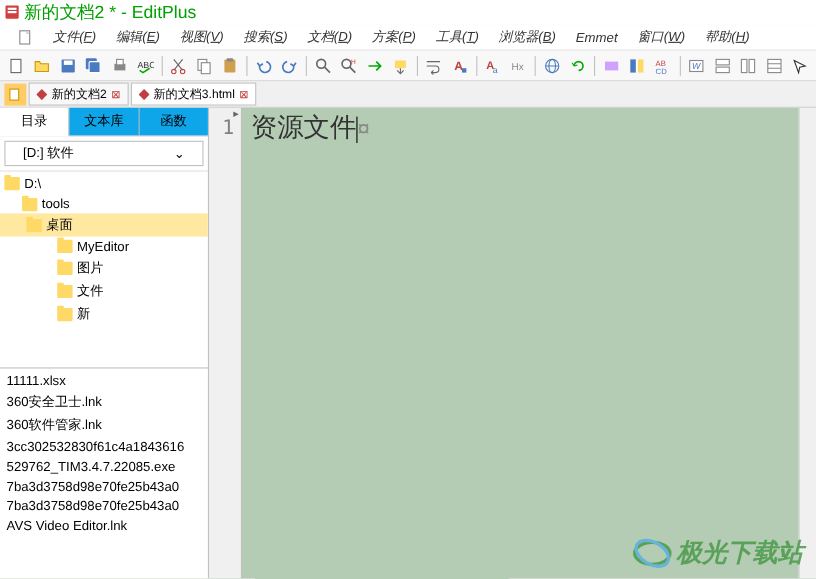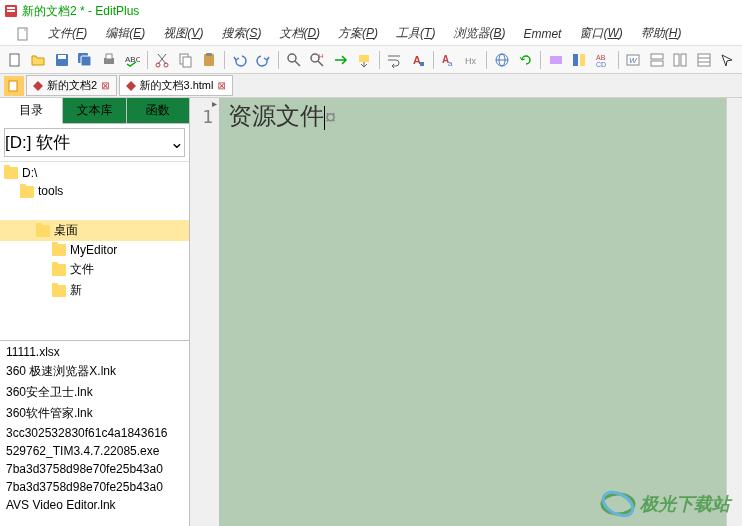--- a/index.html
+++ b/index.html
@@ -1,68 +1,68 @@
 <!DOCTYPE html>
 <html><head>
 <meta charset="utf-8">
 <style>
 * { margin: 0; padding: 0; box-sizing: border-box; font-family: "Microsoft YaHei", Arial, sans-serif; }
 body { width: 742px; height: 526px; background: #f0f0f0; overflow: hidden; position: relative; font-size: 12px; }
 
 .title-bar { height: 22px; background: #fff; display: flex; align-items: center; padding: 0 4px; gap: 4px; }
 .title-icon { width: 14px; height: 14px; }
-.title-text { color: #00a000; font-size: 12px; }
+.title-text { color: #00a000; font-size: 16px; }
 
 .menu-bar { height: 24px; background: #fff; display: flex; align-items: center; padding: 0 8px; gap: 2px; border-bottom: 1px solid #e0e0e0; }
 .menu-item { padding: 2px 8px; font-size: 12px; color: #333; cursor: pointer; font-style: italic; }
 .menu-key { text-decoration: underline; }
 
 .toolbar { height: 28px; background: #f8f8f8; display: flex; align-items: center; padding: 0 4px; gap: 2px; border-bottom: 1px solid #d0d0d0; }
 .tool-btn { width: 22px; height: 22px; display: flex; align-items: center; justify-content: center; cursor: pointer; border-radius: 2px; }
 .tool-sep { width: 1px; height: 18px; background: #c0c0c0; margin: 0 2px; }
 
 .tab-bar { height: 24px; background: #f0f0f0; display: flex; align-items: center; padding: 0 4px; gap: 2px; border-bottom: 1px solid #d0d0d0; }
 .new-tab-btn { width: 20px; height: 20px; background: #ffcc66; display: flex; align-items: center; justify-content: center; cursor: pointer; }
 .doc-tab { display: flex; align-items: center; gap: 4px; padding: 2px 6px; border: 1px solid #c0c0c0; background: #f8f8f8; font-size: 11px; cursor: pointer; }
 .doc-tab.active { background: #fff; }
 .tab-close { color: #c04040; font-size: 10px; cursor: pointer; }
 
 .main-area { display: flex; height: calc(100% - 98px); }
 
 .sidebar { width: 190px; background: #fff; border-right: 1px solid #c0c0c0; display: flex; flex-direction: column; }
 .sidebar-tabs { display: flex; border-bottom: 1px solid #c0c0c0; }
-.sidebar-tab { flex: 1; padding: 4px 6px; font-size: 12px; text-align: center; cursor: pointer; border-right: 1px solid #c0c0c0; background: #15803d; }
+.sidebar-tab { flex: 1; padding: 4px 6px; font-size: 12px; text-align: center; cursor: pointer; border-right: 1px solid #c0c0c0; background: #0ea5e9; }
 .sidebar-tab.active { background: #fff; border-bottom: 1px solid #fff; margin-bottom: -1px; }
 .sidebar-tab:last-child { border-right: none; }
 
-.drive-select { margin: 4px; padding: 2px 0; border: 1px solid #c0c0c0; background: #fff; font-size: 17px; display: flex; align-items: center; justify-content: space-between; cursor: pointer; }
+.drive-select { margin: 4px; padding: 2px 16px; border: 1px solid #c0c0c0; background: #fff; font-size: 12px; display: flex; align-items: center; justify-content: space-between; cursor: pointer; }
 
 .folder-tree { flex: 0 0 auto; overflow-y: auto; border-top: 1px solid #e0e0e0; border-bottom: 1px solid #c0c0c0; padding: 2px 0; height: 180px; }
 .tree-item { display: flex; align-items: center; padding: 2px 4px; font-size: 12px; cursor: pointer; gap: 4px; }
 .tree-item.selected { background: #ffe8a0; }
 .tree-indent-1 { padding-left: 20px; align-items: flex-end; }
-.tree-indent-2 { padding-left: 36px; margin-top: 20px; }
+.tree-indent-2 { padding-left: 24px; }
 .tree-indent-3 { padding-left: 52px; }
 .folder-icon { width: 14px; height: 12px; background: #ffd966; border-radius: 1px; position: relative; }
 .folder-icon::before { content: ''; position: absolute; top: -2px; left: 0; width: 6px; height: 3px; background: #ffd966; border-radius: 1px 1px 0 0; }
 
 .file-list { flex: 1; overflow-y: auto; padding: 2px 0; }
 .file-item { padding: 2px 6px; font-size: 12px; cursor: pointer; white-space: nowrap; overflow: hidden; }
 
 .editor-area { flex: 1; display: flex; background: #b3ccb3; position: relative; }
 .gutter { width: 30px; background: #f0f0f0; border-right: 1px solid #c0c0c0; padding-top: 2px; }
 .line-num { color: #808080; font-size: 18px; text-align: right; padding-right: 6px; font-family: Consolas, monospace; }
 .editor-content { flex: 1; padding: 2px 8px; font-size: 24px; color: #333; font-family: "Microsoft YaHei", sans-serif; }
 .editor-text { display: inline; }
 .cursor-mark { display: inline-block; width: 1px; height: 24px; background: #000; vertical-align: middle; }
 .eol-mark { color: #888; font-size: 20px; }
 
 .scrollbar-v { width: 16px; background: #f0f0f0; border-left: 1px solid #d0d0d0; position: absolute; right: 0; top: 0; bottom: 0; }
 .watermark { position: absolute; bottom: 8px; right: 12px; opacity: 0.85; display: flex; align-items: center; gap: 4px; }
-.watermark-text { font-size: 18px; color: #4a9a4a; font-style: italic; font-weight: bold; }
+.watermark-text { font-size: 23px; color: #4a9a4a; font-style: italic; font-weight: bold; }
 
 svg { display: block; }
 </style>
 </head>
 <body>
 
 <div class="title-bar">
   <span class="title-icon">
     <svg width="14" height="14" viewBox="0 0 14 14">
         <rect x="1" y="1" width="12" height="12" fill="#d04040" rx="1"></rect>
@@ -322,30 +322,33 @@
         <div class="tree-item tree-indent-2 selected">
           <span class="folder-icon"></span>
           <span>桌面</span>
         </div>
         <div class="tree-item tree-indent-3">
           <span class="folder-icon"></span>
           <span>MyEditor</span>
         </div>
         <div class="tree-item tree-indent-3">
           <span class="folder-icon"></span>
+          <span>图片</span>
+        </div>
+        <div class="tree-item tree-indent-3">
+          <span class="folder-icon"></span>
           <span>文件</span>
         </div>
         <div class="tree-item tree-indent-3">
           <span class="folder-icon"></span>
           <span>新</span>
         </div>
       </div>
     <div class="file-list" id="file-list">
         <div class="file-item">11111.xlsx</div>
-        <div class="file-item">360 极速浏览器X.lnk</div>
         <div class="file-item">360安全卫士.lnk</div>
         <div class="file-item">360软件管家.lnk</div>
         <div class="file-item">3cc302532830f61c4a1843616</div>
         <div class="file-item">529762_TIM3.4.7.22085.exe</div>
         <div class="file-item">7ba3d3758d98e70fe25b43a0</div>
         <div class="file-item">7ba3d3758d98e70fe25b43a0</div>
         <div class="file-item">AVS Video Editor.lnk</div>
       </div>
   </div>
 

